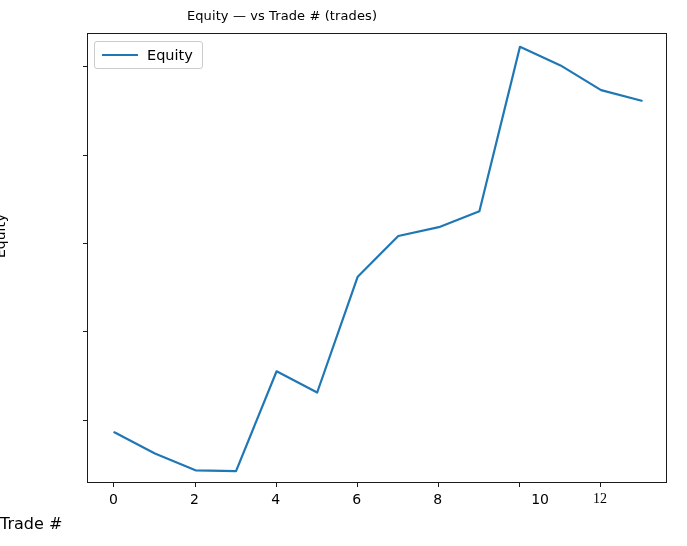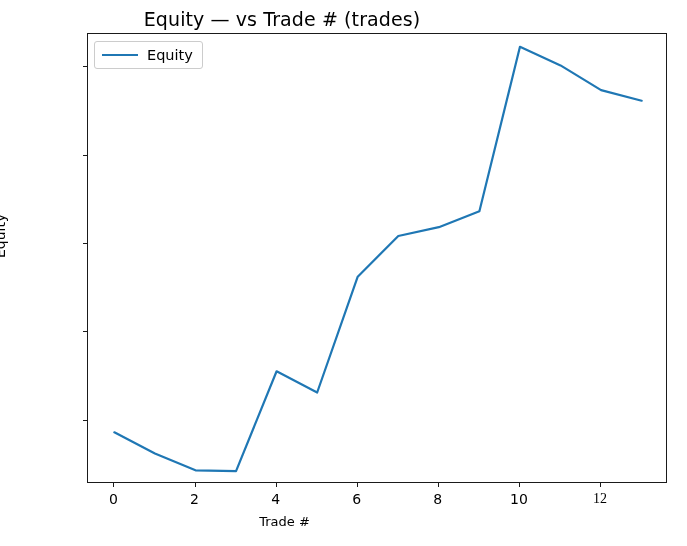--- a/index.html
+++ b/index.html
@@ -18,21 +18,21 @@
     width: 687px;
     height: 546px;
     background: #ffffff;
   }
   #chart-title {
     position: absolute;
     left: 0;
     top: 8px;
     width: 564px;
     text-align: center;
-    font-size: 19px;
+    font-size: 13px;
     color: #000000;
     letter-spacing: 0.1px;
   }
   
   #axes {
     position: absolute;
     left: 87px;
     top: 33px;
     width: 580px;
     height: 450px;
@@ -79,22 +79,21 @@
     color: #000000;
     transform: rotate(-90deg);
     transform-origin: left top;
     white-space: nowrap;
   }
   #xlabel {
     position: absolute;
     left: 0;
     top: 514px;
     width: 569px;
-    text-align: center;
-    font-size: 13px;
+    font-size: 16px;
     color: #000000;
   }
   #legend {
     position: absolute;
     left: 94px;
     top: 41px;
     border: 1px solid #cccccc;
     border-radius: 3px;
     background: #ffffff;
     padding: 5px 9px 5px 7px;
@@ -136,21 +135,21 @@
       <div class="tick-label-x" style="left: 113.4px;">0</div>
       <div class="tick-mark-x" style="left: 194.5px;"></div>
       <div class="tick-label-x" style="left: 194.5px;">2</div>
       <div class="tick-mark-x" style="left: 275.6px;"></div>
       <div class="tick-label-x" style="left: 275.6px;">4</div>
       <div class="tick-mark-x" style="left: 356.7px;"></div>
       <div class="tick-label-x" style="left: 356.7px;">6</div>
       <div class="tick-mark-x" style="left: 437.8px;"></div>
       <div class="tick-label-x" style="left: 437.8px;">8</div>
       <div class="tick-mark-x" style="left: 519px;"></div>
-      <div class="tick-label-x" style="left: 519px;">10</div>
+      <div class="tick-label-x" style="left: 519px; text-align: right;">10</div>
       <div class="tick-mark-x" style="left: 600.1px;"></div>
       <div class="tick-label-x" style="left: 600.1px; font-family: Liberation Serif, serif;">12</div>
     </div>
 
   <div id="axes">
     <svg id="plot-svg" viewBox="0 0 580 450" preserveAspectRatio="none">
       <polyline id="series-path" fill="none" stroke="#1f77b4" stroke-width="2.2" stroke-linejoin="round" stroke-linecap="round" points="26.36,398.28 66.92,419.50 107.48,436.30 148.04,437.18 188.60,337.28 229.16,358.50 269.72,242.68 310.28,202.01 350.84,193.17 391.40,177.26 431.96,12.82 472.52,31.39 513.08,56.14 553.64,66.75"></polyline>
     </svg>
   </div>
 

